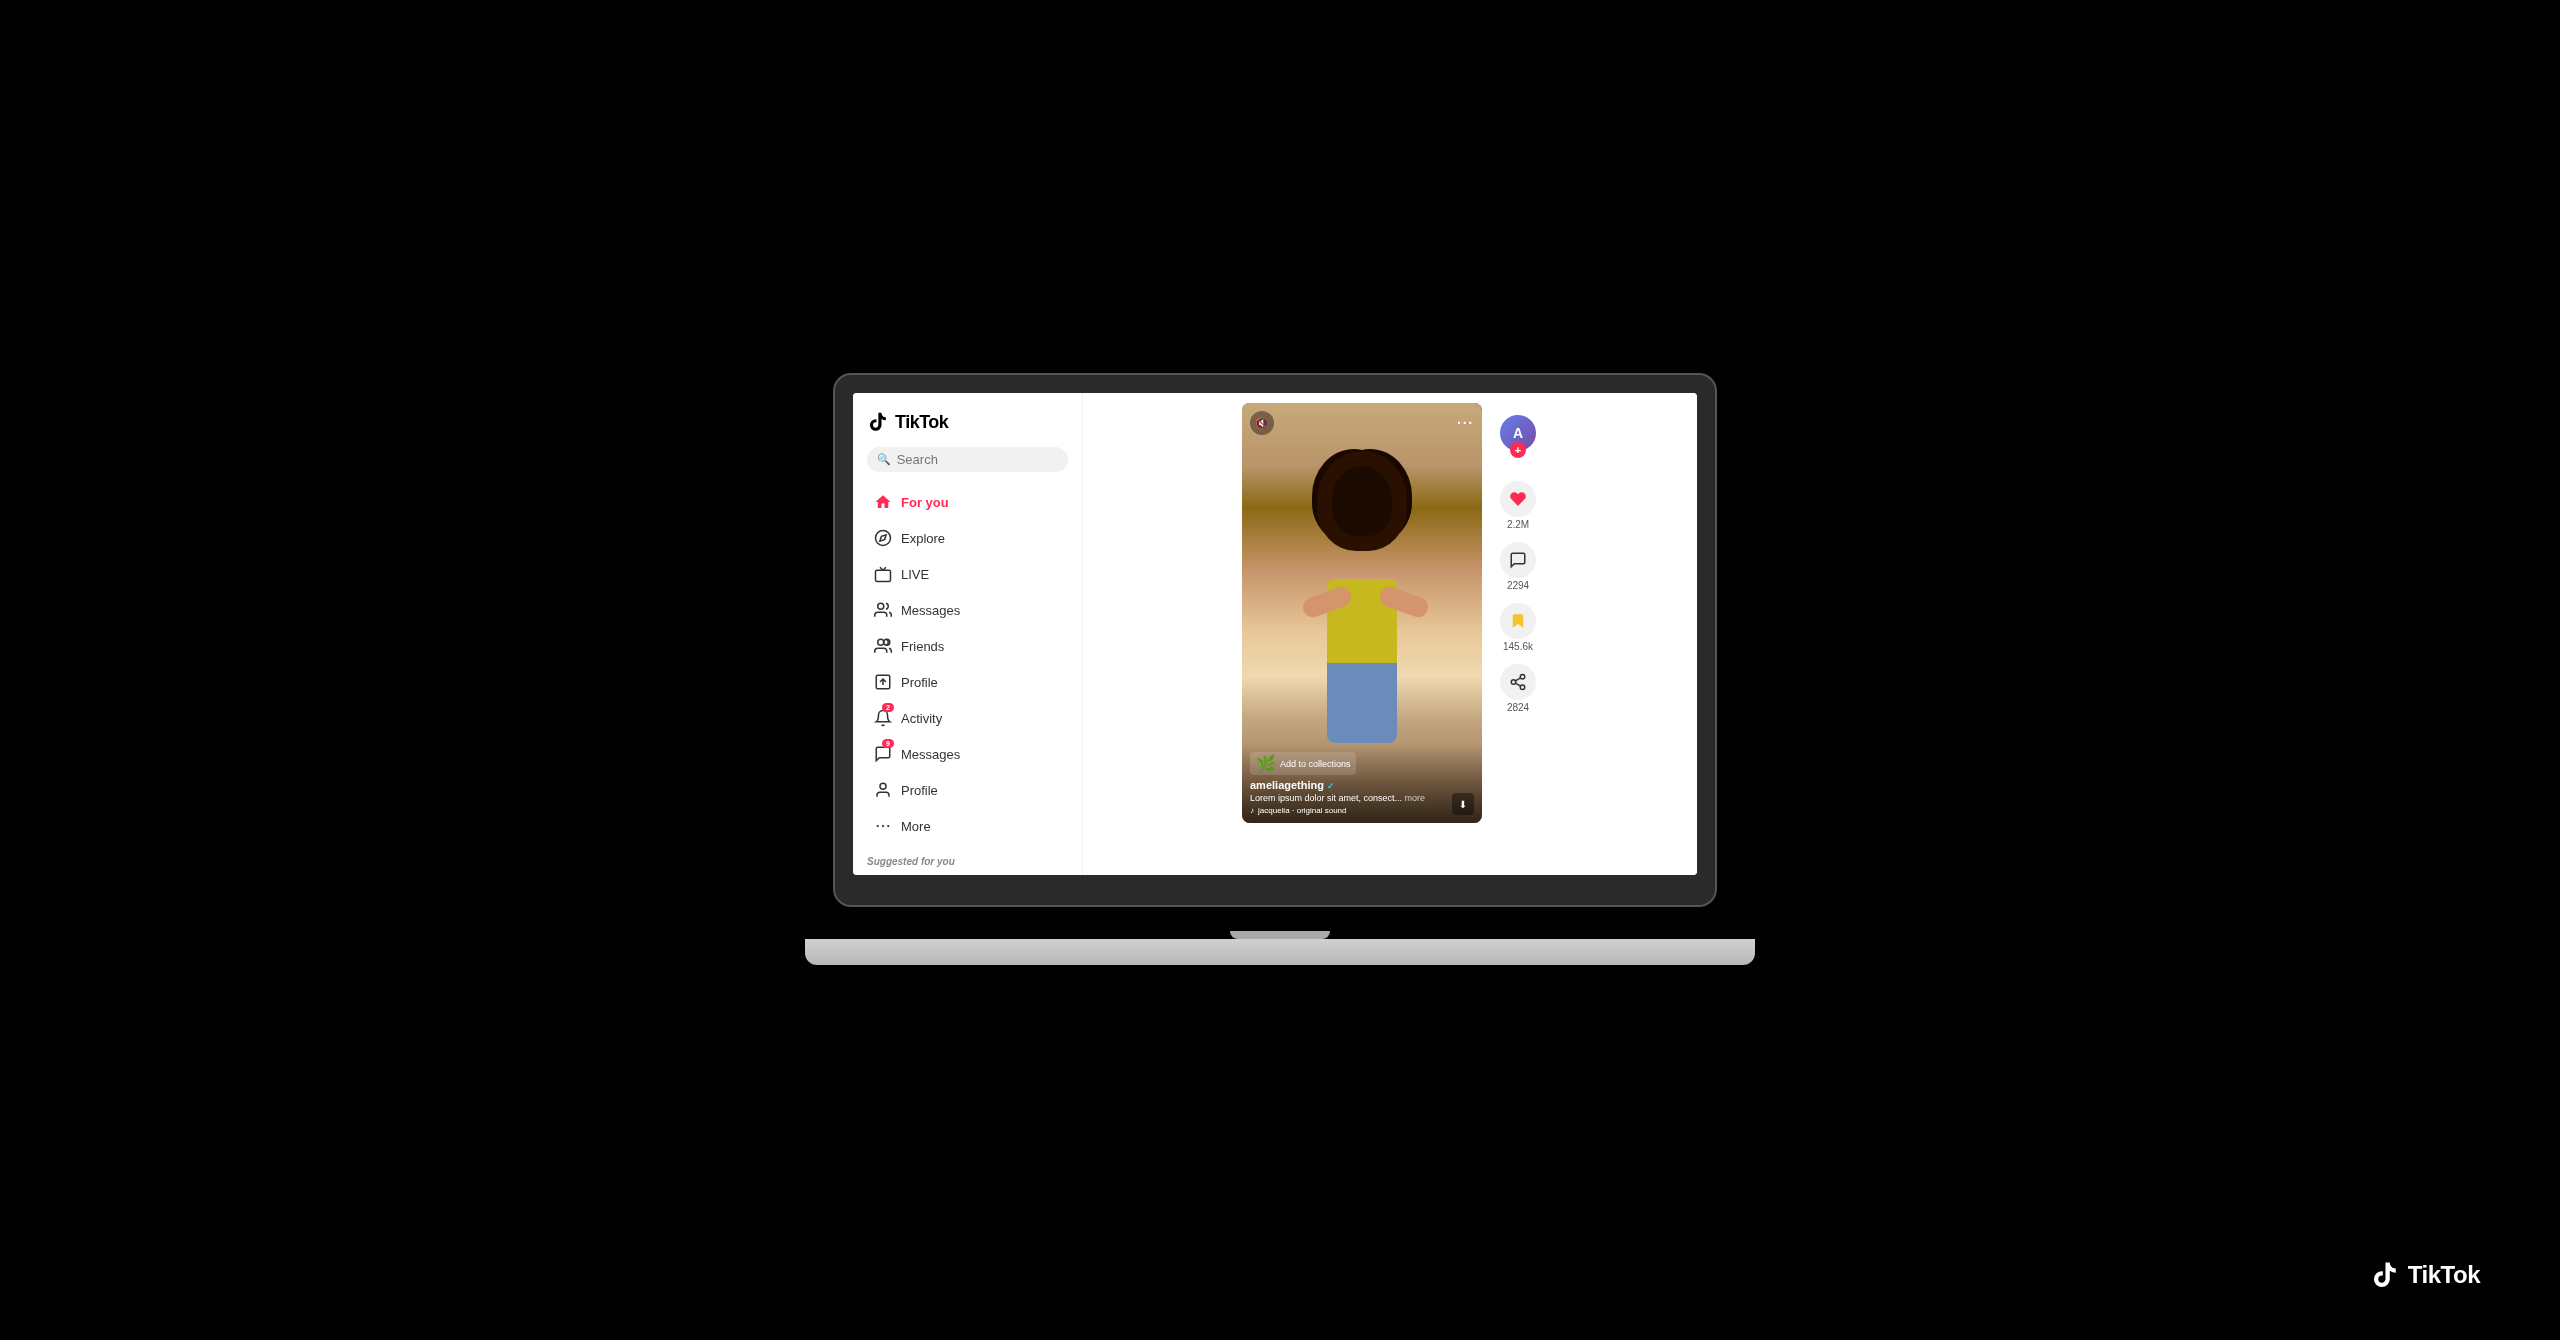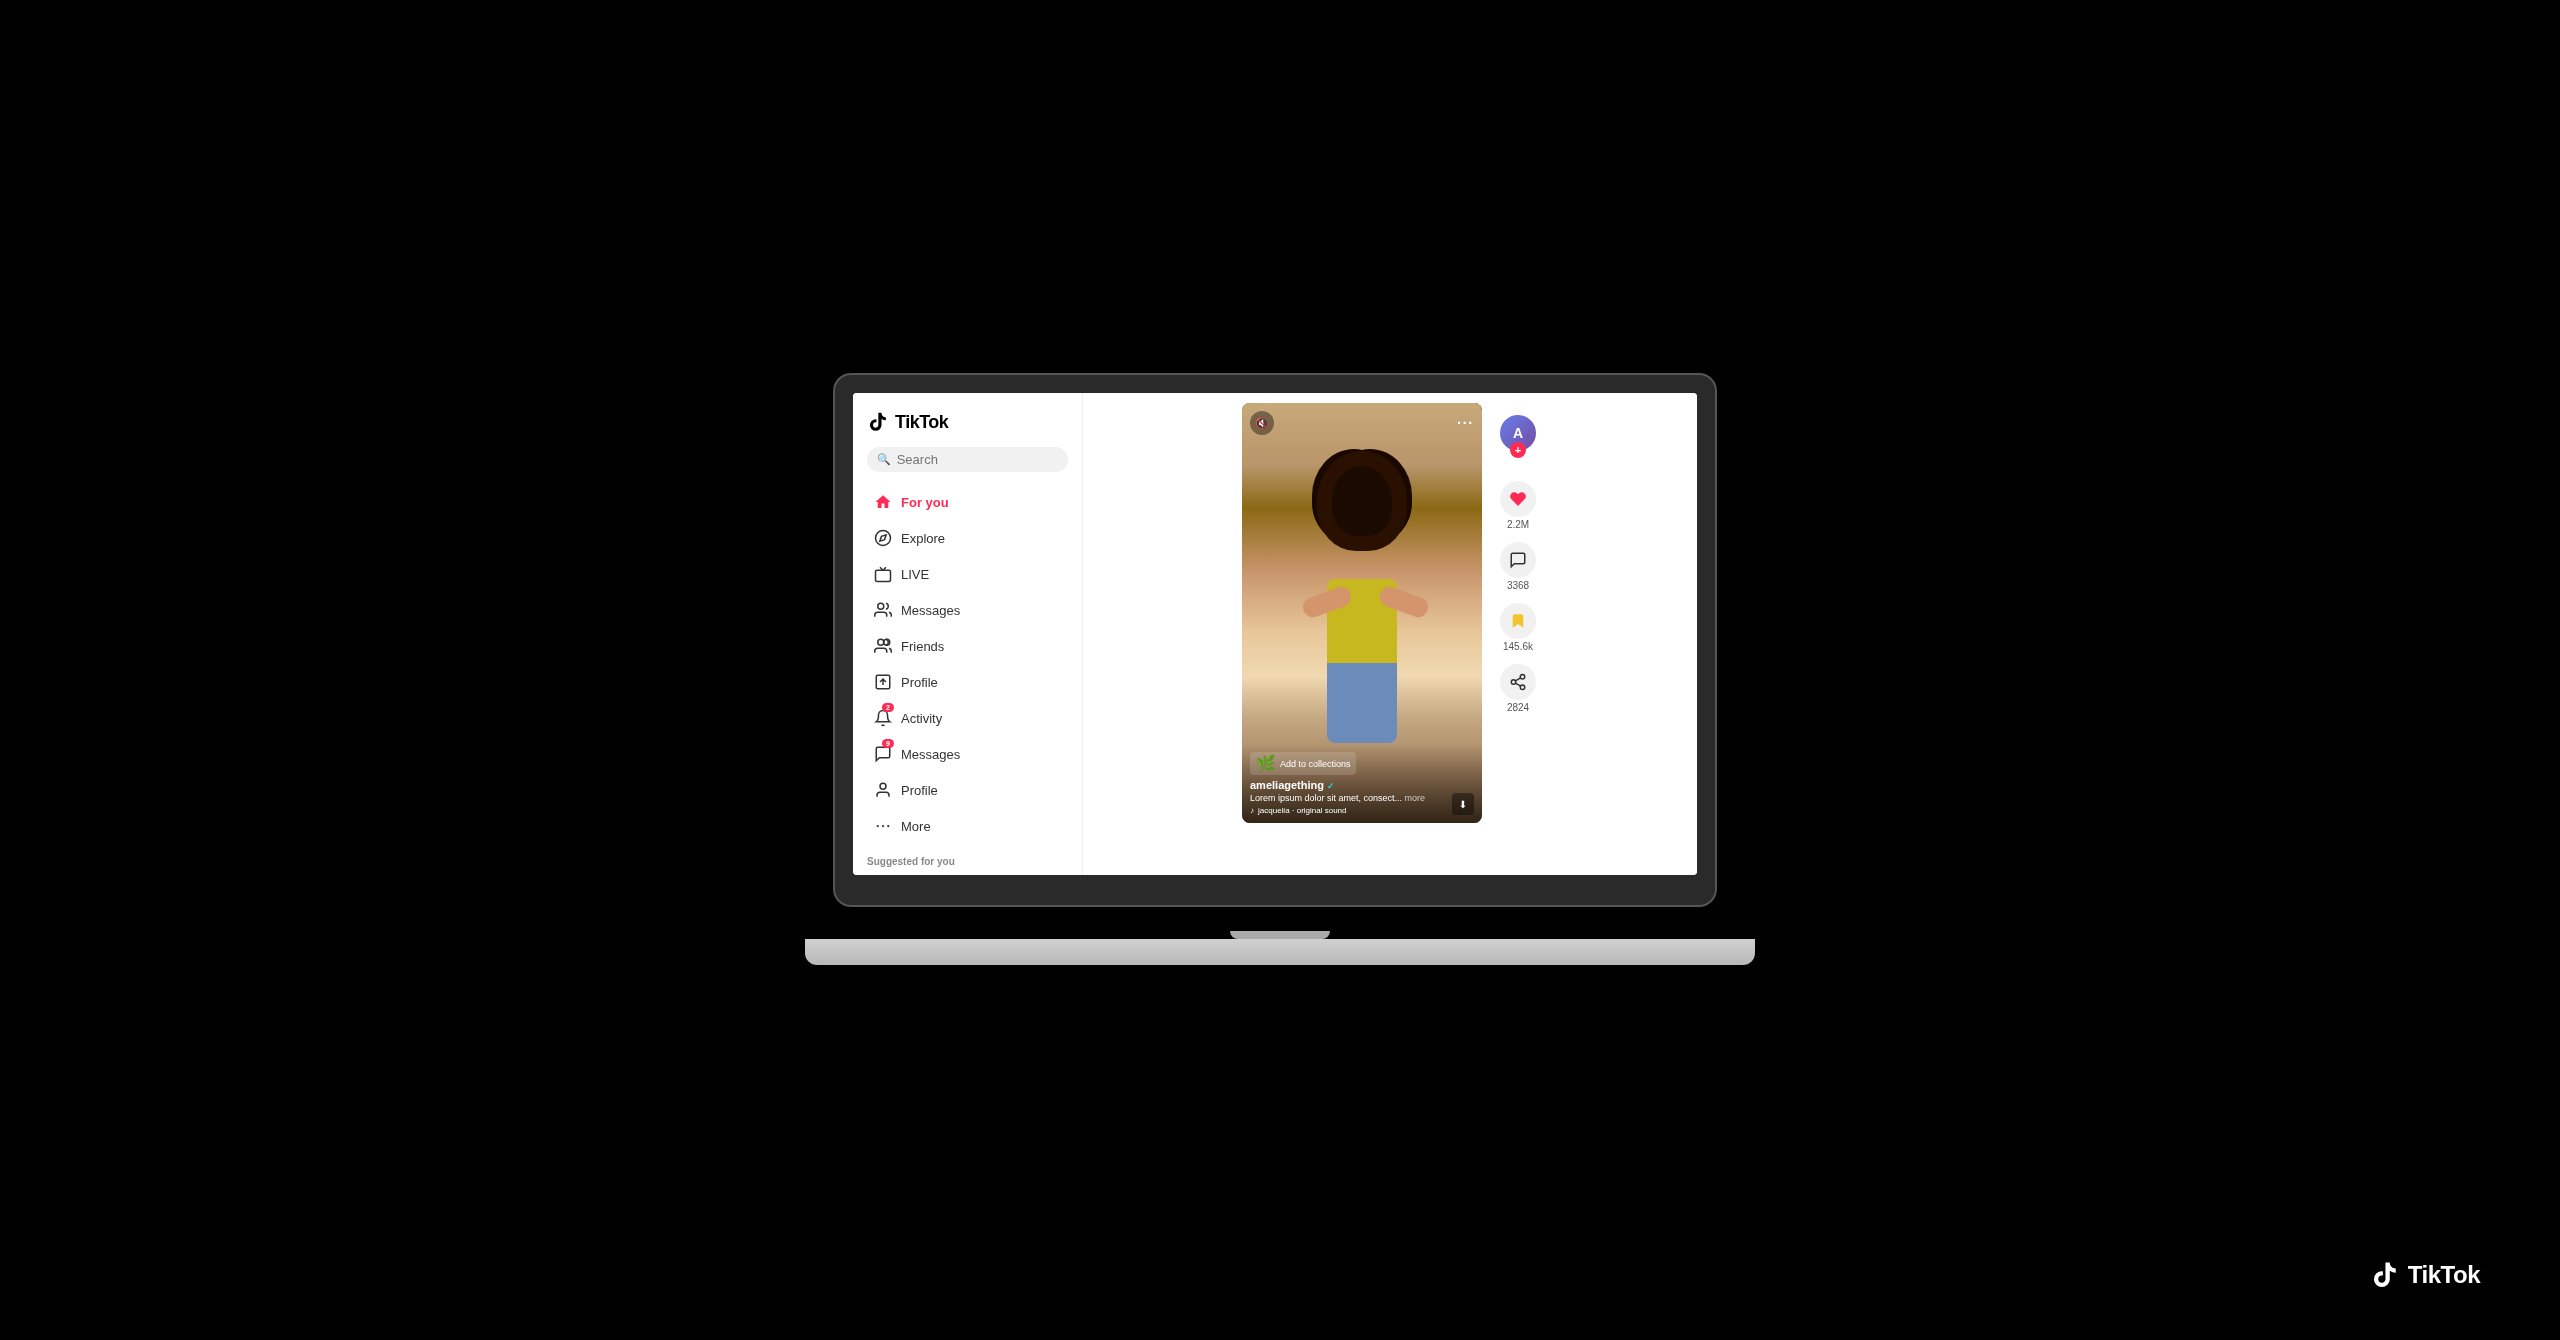--- a/index.html
+++ b/index.html
@@ -137,20 +137,21 @@
 
     .suggested-section {
       padding: 8px 14px 4px 14px;
     }
     .suggested-title {
       font-size: 10px;
       color: #888;
       font-weight: 600;
       margin-bottom: 4px;
       text-transform: none;
+      font-style: italic;
     }
     .suggested-user {
       display: flex;
       align-items: center;
       gap: 8px;
       padding: 4px 0;
       cursor: pointer;
     }
 
     
@@ -575,21 +576,21 @@
                   </div>
                   <span class="action-count">2.2M</span>
                 </div>
 
                 <div class="action-btn">
                   <div class="action-icon-circle">
                     <svg width="18" height="18" viewBox="0 0 24 24" fill="none" stroke="#333" stroke-width="2">
                         <path d="M21 15a2 2 0 01-2 2H7l-4 4V5a2 2 0 012-2h14a2 2 0 012 2z"></path>
                       </svg>
                   </div>
-                  <span class="action-count">3368</span>
+                  <span class="action-count">2294</span>
                 </div>
 
                 <div class="action-btn">
                   <div class="action-icon-circle" style="color:#f4c430;">
                     <svg width="18" height="18" viewBox="0 0 24 24" fill="#f4c430">
                         <path d="M19 21l-7-5-7 5V5a2 2 0 012-2h10a2 2 0 012 2z"></path>
                       </svg>
                   </div>
                   <span class="action-count">145.6k</span>
                 </div>

